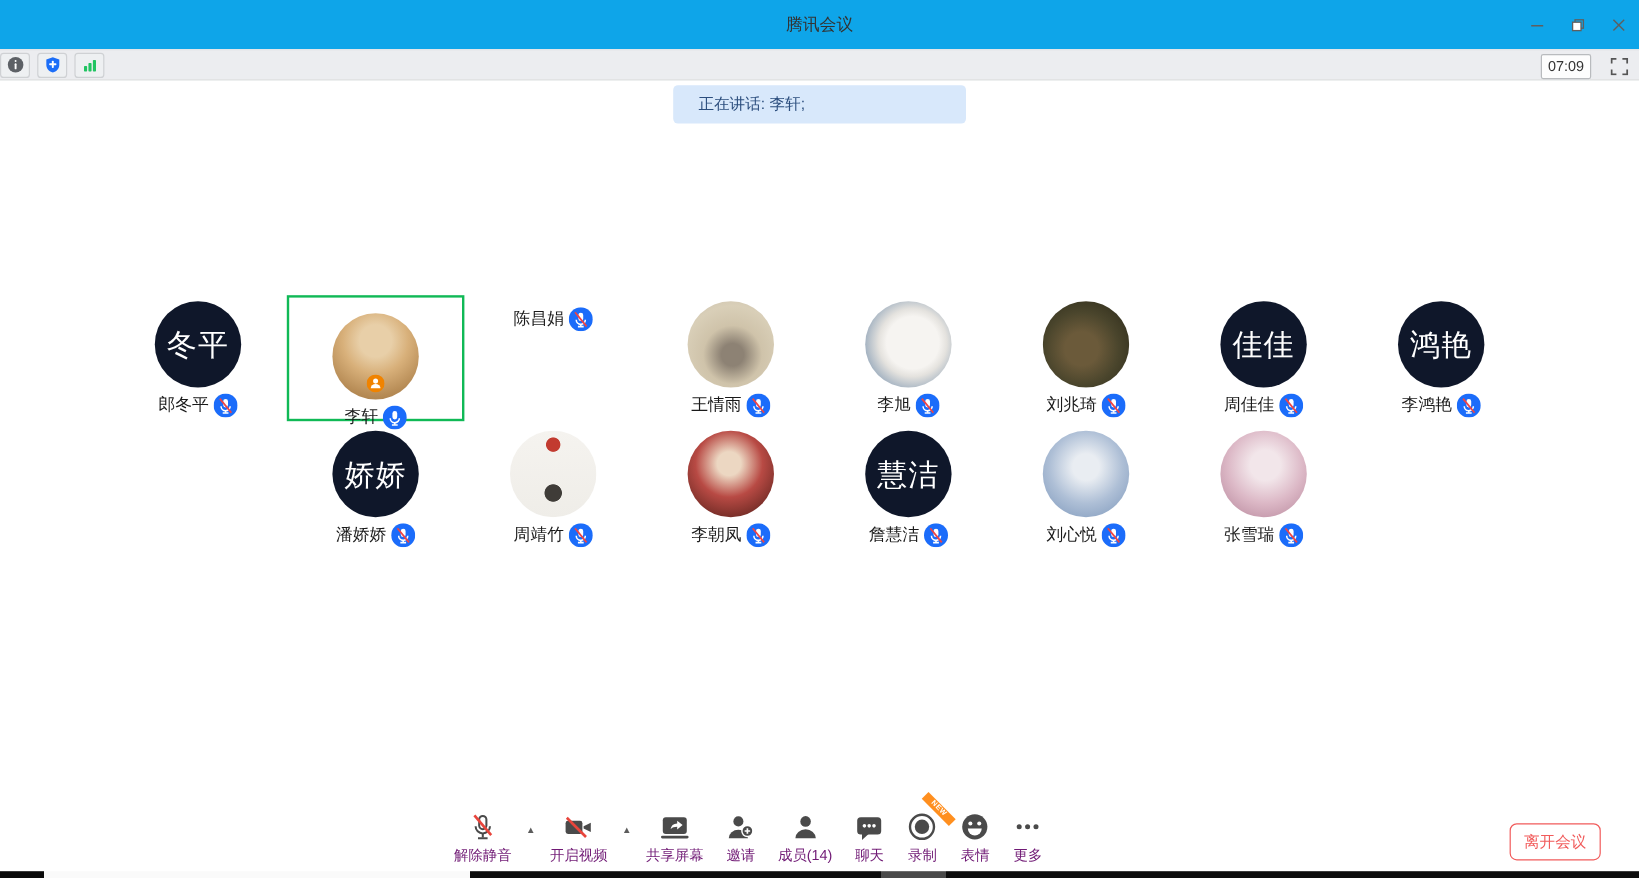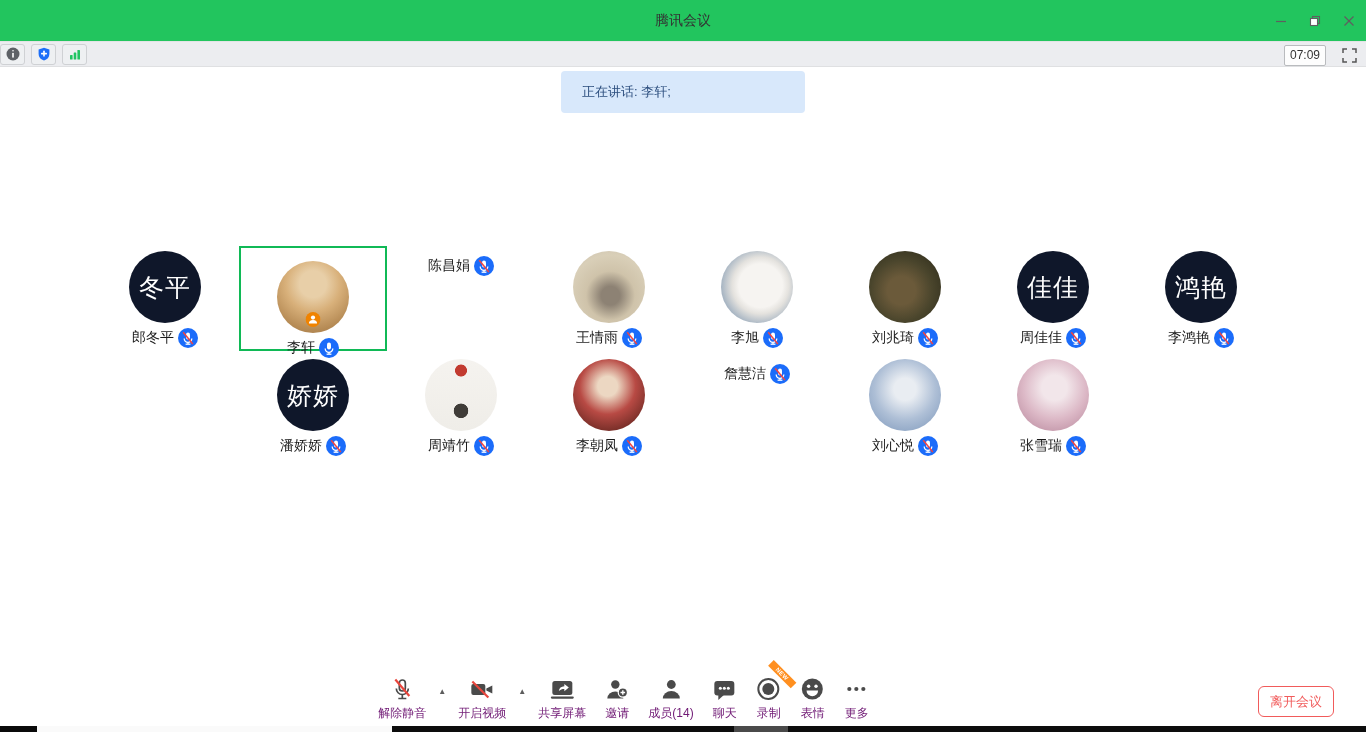--- a/index.html
+++ b/index.html
@@ -3,21 +3,21 @@
 <meta charset="utf-8">
 <style>
   * { margin:0; padding:0; box-sizing:border-box; }
   html,body { width:1366px; height:732px; overflow:hidden; }
   body {
     font-family:"Liberation Sans","DejaVu Sans",sans-serif;
     background:#fff; position:relative; color:#333;
   }
 
   
-  .titlebar { height:41px; background:#22c55e; position:relative; }
+  .titlebar { height:41px; background:#0ea5e9; position:relative; }
   .titlebar .title {
     position:absolute; left:0; right:0; top:0; height:41px;
     display:flex; align-items:center; justify-content:center;
     font-size:14px; color:#333;
   }
   .win-controls { position:absolute; right:0; top:0; height:41px; display:flex; }
   .win-btn { width:34px; height:41px; display:flex; align-items:center; justify-content:center; color:#5f5f5f; }
   .win-btn svg { display:block; }
 
   
@@ -32,21 +32,21 @@
   .topbar-right { position:absolute; right:8px; top:0; height:26px; display:flex; align-items:center; }
   .time-box {
     width:42px; height:21px; background:#fdfdfd; border:1px solid #b9bbbe; border-radius:2px;
     font-size:12px; color:#333; display:flex; align-items:center; justify-content:center; margin-right:14px;
   }
   .fs-btn { width:18px; height:18px; display:flex; align-items:center; justify-content:center; }
 
   
   .speak-banner {
     position:absolute; top:71px; left:50%; transform:translateX(-50%);
-    width:244px; height:42px; background:#d8e8fb; border-radius:4px;
+    width:244px; height:32px; background:#d8e8fb; border-radius:4px;
     display:flex; align-items:center; padding-left:21px;
     font-size:13px; color:#2c4e7e;
   }
 
   
   .p-row { position:absolute; left:0; width:1366px; display:flex; justify-content:center; }
   .p-row-1 { top:246px; }
   .p-row-2 { top:354px; }
   .p-cell {
     width:148px; height:105px; position:relative;
@@ -339,20 +339,21 @@
         <rect x="8" y="4.6" width="4" height="7" rx="2" fill="#fff"></rect>
         <path d="M6.2 10.5a3.8 3.8 0 0 0 7.6 0" stroke="#fff" stroke-width="1.3" fill="none"></path>
         <line x1="10" y1="14.6" x2="10" y2="16" stroke="#fff" stroke-width="1.3"></line>
         <line x1="7.6" y1="16.2" x2="12.4" y2="16.2" stroke="#fff" stroke-width="1.3"></line>
         <line x1="5.2" y1="4.2" x2="14.8" y2="16" stroke="#ef4444" stroke-width="1.5"></line>
       </svg>
 
     </div>
   </div>
     <div class="p-cell">
+    <div class="avatar initials">慧洁</div>
 
     <div class="name-row">
       <span class="p-name">詹慧洁</span>
       <svg class="mic-badge" viewBox="0 0 20 20">
         <circle cx="10" cy="10" r="10" fill="#1b6cfa"></circle>
         <rect x="8" y="4.6" width="4" height="7" rx="2" fill="#fff"></rect>
         <path d="M6.2 10.5a3.8 3.8 0 0 0 7.6 0" stroke="#fff" stroke-width="1.3" fill="none"></path>
         <line x1="10" y1="14.6" x2="10" y2="16" stroke="#fff" stroke-width="1.3"></line>
         <line x1="7.6" y1="16.2" x2="12.4" y2="16.2" stroke="#fff" stroke-width="1.3"></line>
         <line x1="5.2" y1="4.2" x2="14.8" y2="16" stroke="#ef4444" stroke-width="1.5"></line>

